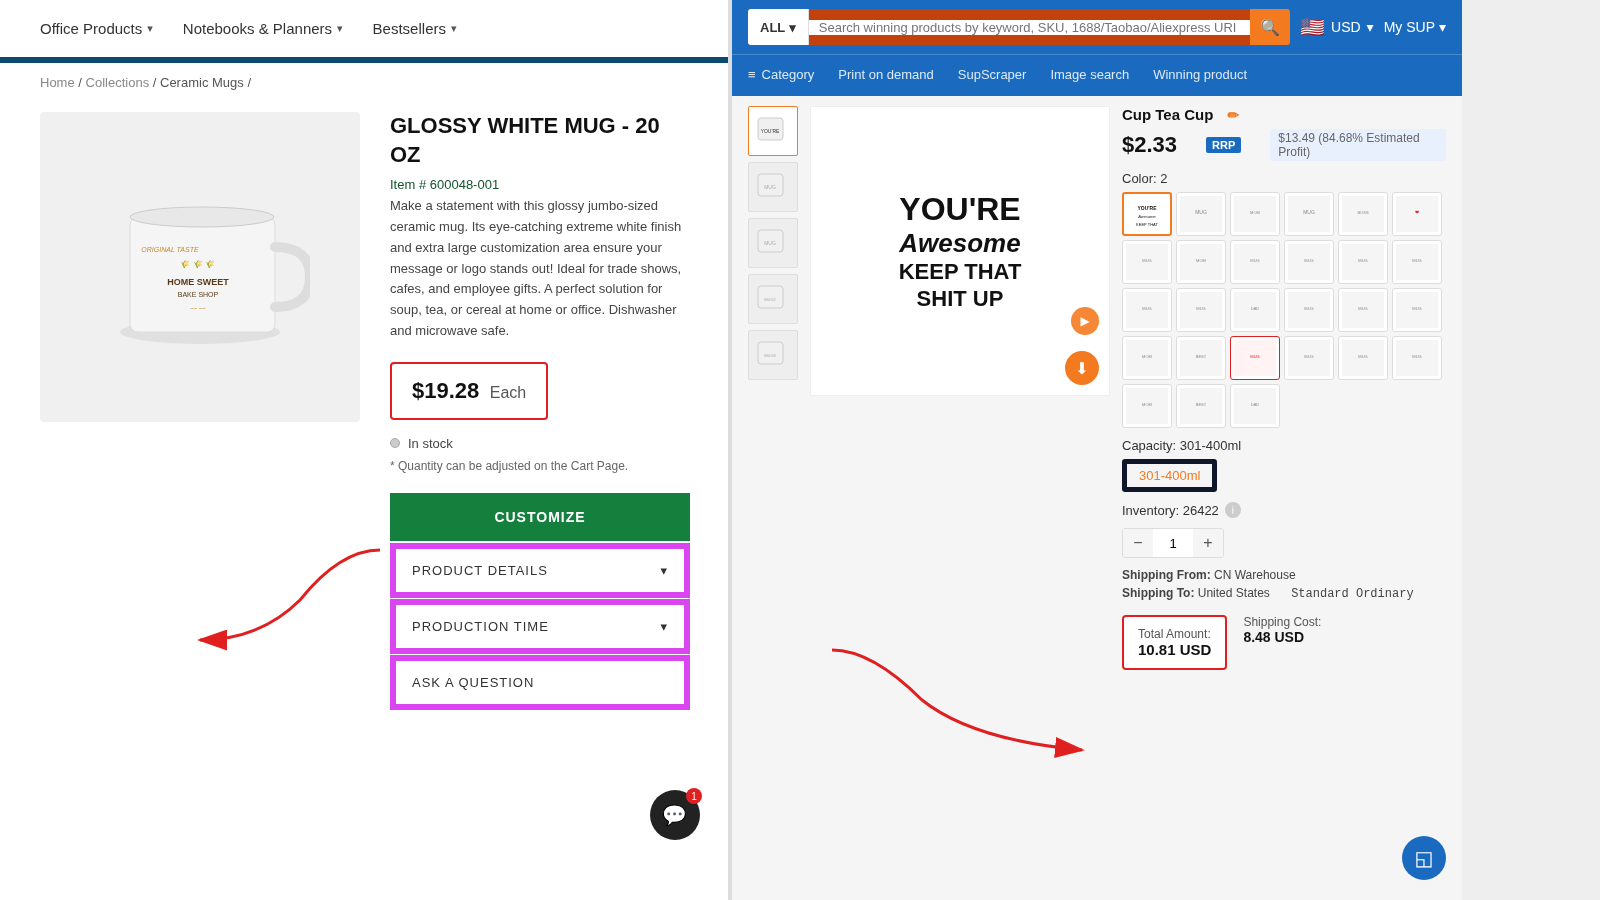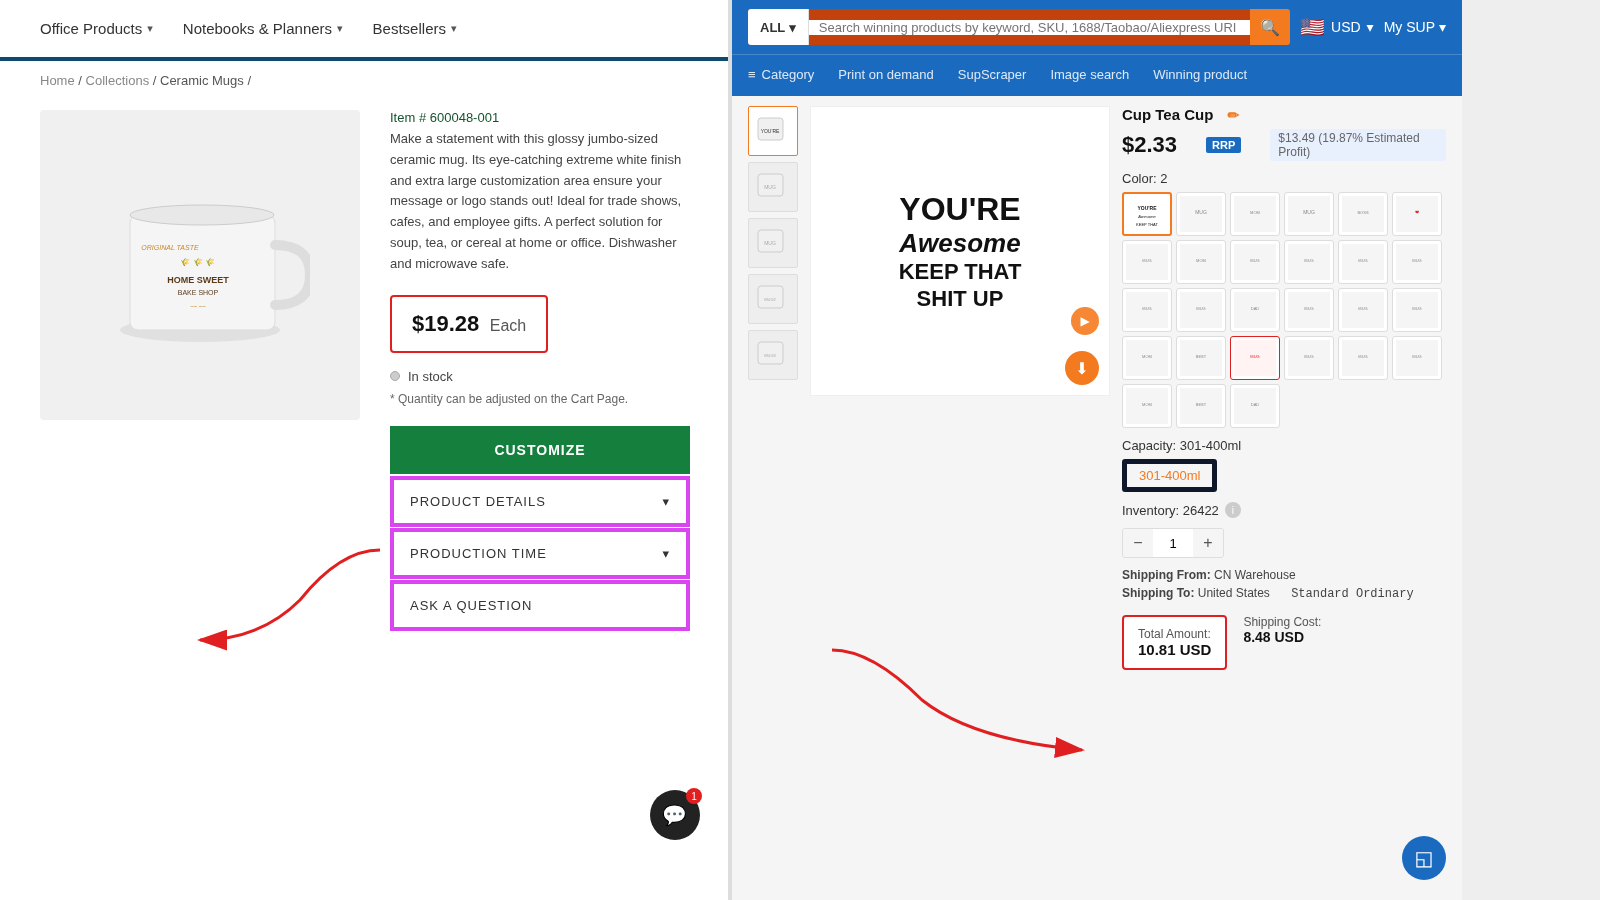--- a/index.html
+++ b/index.html
@@ -13,21 +13,21 @@
       height: 900px;
       background: #fff;
       overflow: hidden;
     }
 
     
     .store-nav {
       display: flex;
       align-items: center;
       padding: 20px 40px;
-      border-bottom: 4px solid #0c4a6e;
+      border-bottom: 6px solid #0c4a6e;
       gap: 30px;
     }
     .nav-item {
       display: flex;
       align-items: center;
       gap: 5px;
       font-size: 15px;
       color: #333;
       cursor: pointer;
     }
@@ -94,21 +94,21 @@
       border: none;
       padding: 16px;
       font-size: 14px;
       font-weight: bold;
       letter-spacing: 1px;
       cursor: pointer;
       margin-bottom: 1px;
     }
     .accordion-row {
       width: 100%;
-      border: 4px solid #d946ef;
+      border: 6px solid #d946ef;
       background: #fff;
       padding: 14px 16px;
       font-size: 13px;
       letter-spacing: 1px;
       color: #333;
       display: flex;
       justify-content: space-between;
       align-items: center;
       cursor: pointer;
       margin-top: 1px;
@@ -545,20 +545,21 @@
 
           <text x="80" y="85" font-size="7" fill="#c8882a" text-anchor="middle" font-style="italic">ORIGINAL TASTE</text>
           <text x="108" y="100" font-size="8" fill="#c8882a" text-anchor="middle">🌾 🌾 🌾</text>
           <text x="108" y="118" font-size="9" fill="#5a3a1a" font-weight="bold" text-anchor="middle">HOME SWEET</text>
           <text x="108" y="130" font-size="7" fill="#5a3a1a" text-anchor="middle">BAKE SHOP</text>
           <text x="108" y="143" font-size="6" fill="#c8882a" text-anchor="middle">~~ ~~</text>
         </svg>
       </div>
 
       <div class="product-details">
+        <div class="product-title">GLOSSY WHITE MUG - 20 OZ</div>
         <div class="product-sku">Item # 600048-001</div>
         <div class="product-desc">Make a statement with this glossy jumbo-sized ceramic mug. Its eye-catching extreme white finish and extra large customization area ensure your message or logo stands out! Ideal for trade shows, cafes, and employee gifts. A perfect solution for soup, tea, or cereal at home or office. Dishwasher and microwave safe.</div>
 
         
         <div class="price-box">
           <span class="price">$19.28</span>
           <span class="each">Each</span>
         </div>
 
         <div class="stock-row">
@@ -690,21 +691,21 @@
       </div>
 
       <div class="ext-info">
         <div class="ext-product-name">
           <span>Cup Tea Cup</span>
           <span class="edit-icon">✏</span>
         </div>
         <div class="ext-price-row">
           <span class="ext-price">$2.33</span>
           <span class="rrp-badge">RRP</span>
-          <span class="rrp-value">$13.49 (19.87% Estimated Profit)</span>
+          <span class="rrp-value">$13.49 (84.68% Estimated Profit)</span>
         </div>
 
         <div class="color-label">Color: 2</div>
         <div class="color-grid">
 
           <div class="color-swatch active" style="background:#fff; border-color:#f47a1f;">
             <svg width="46" height="40" viewBox="0 0 46 40">
                 <rect x="2" y="2" width="42" height="36" fill="#fff"></rect>
                 <text x="23" y="16" font-size="5" text-anchor="middle" fill="#111" font-weight="bold">YOU'RE</text>
                 <text x="23" y="24" font-size="4" text-anchor="middle" fill="#111" font-style="italic">Awesome</text>

